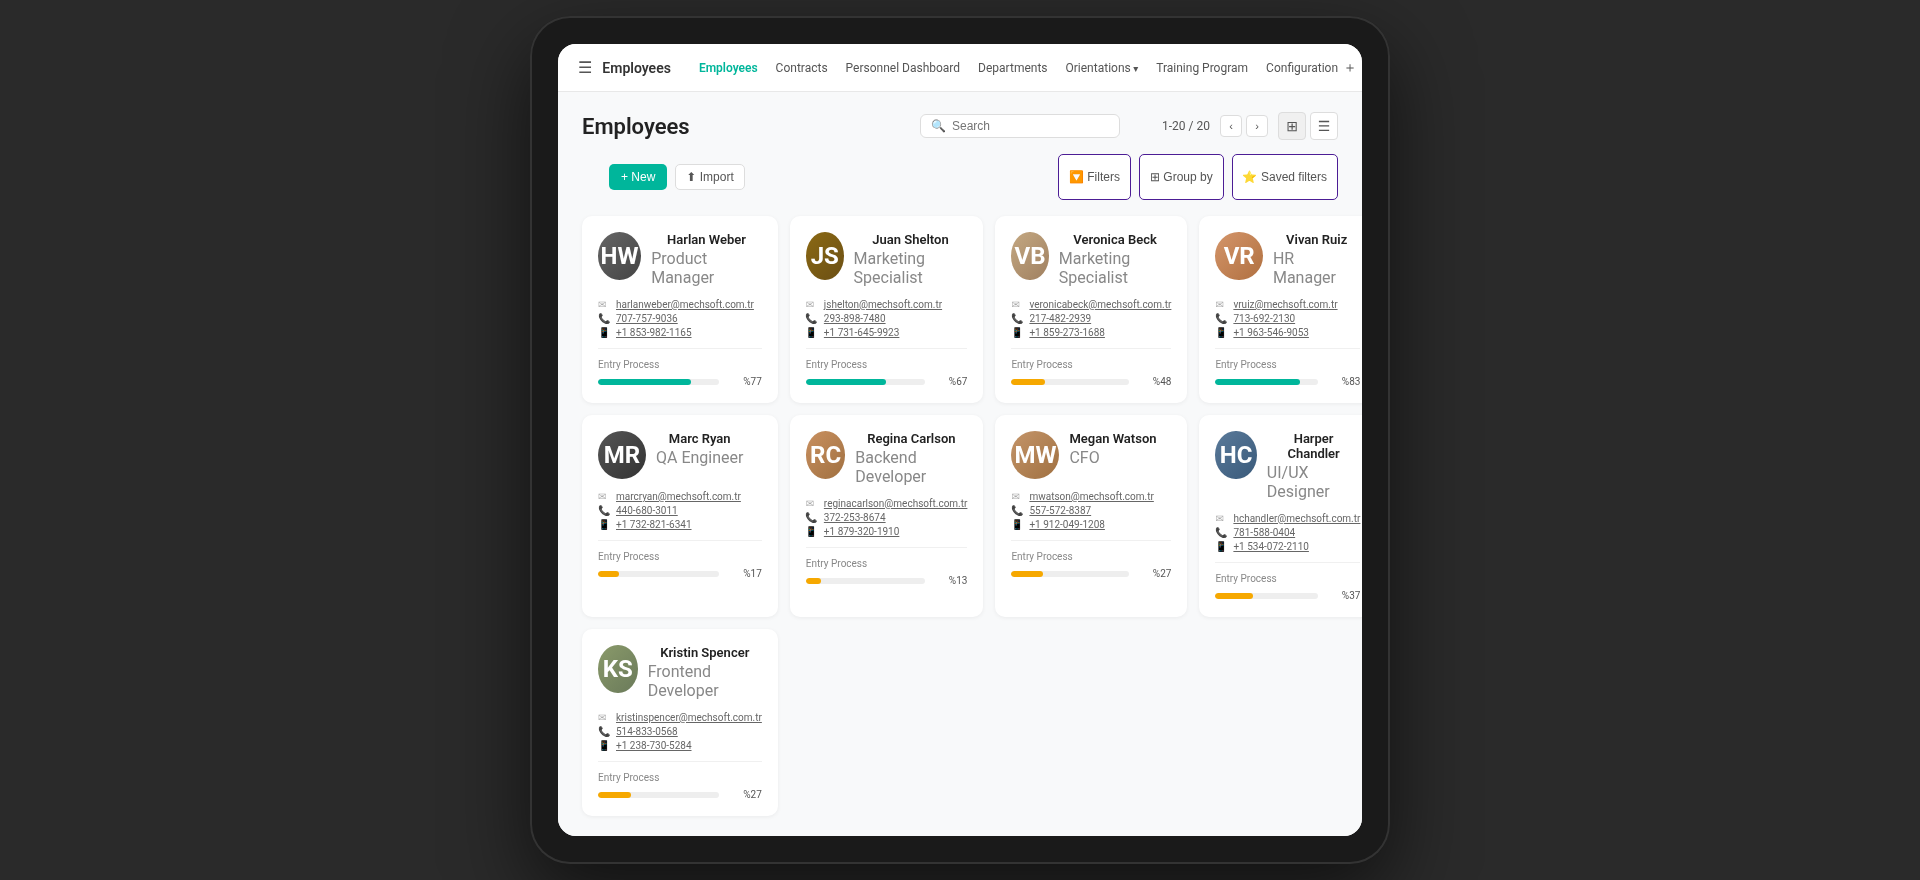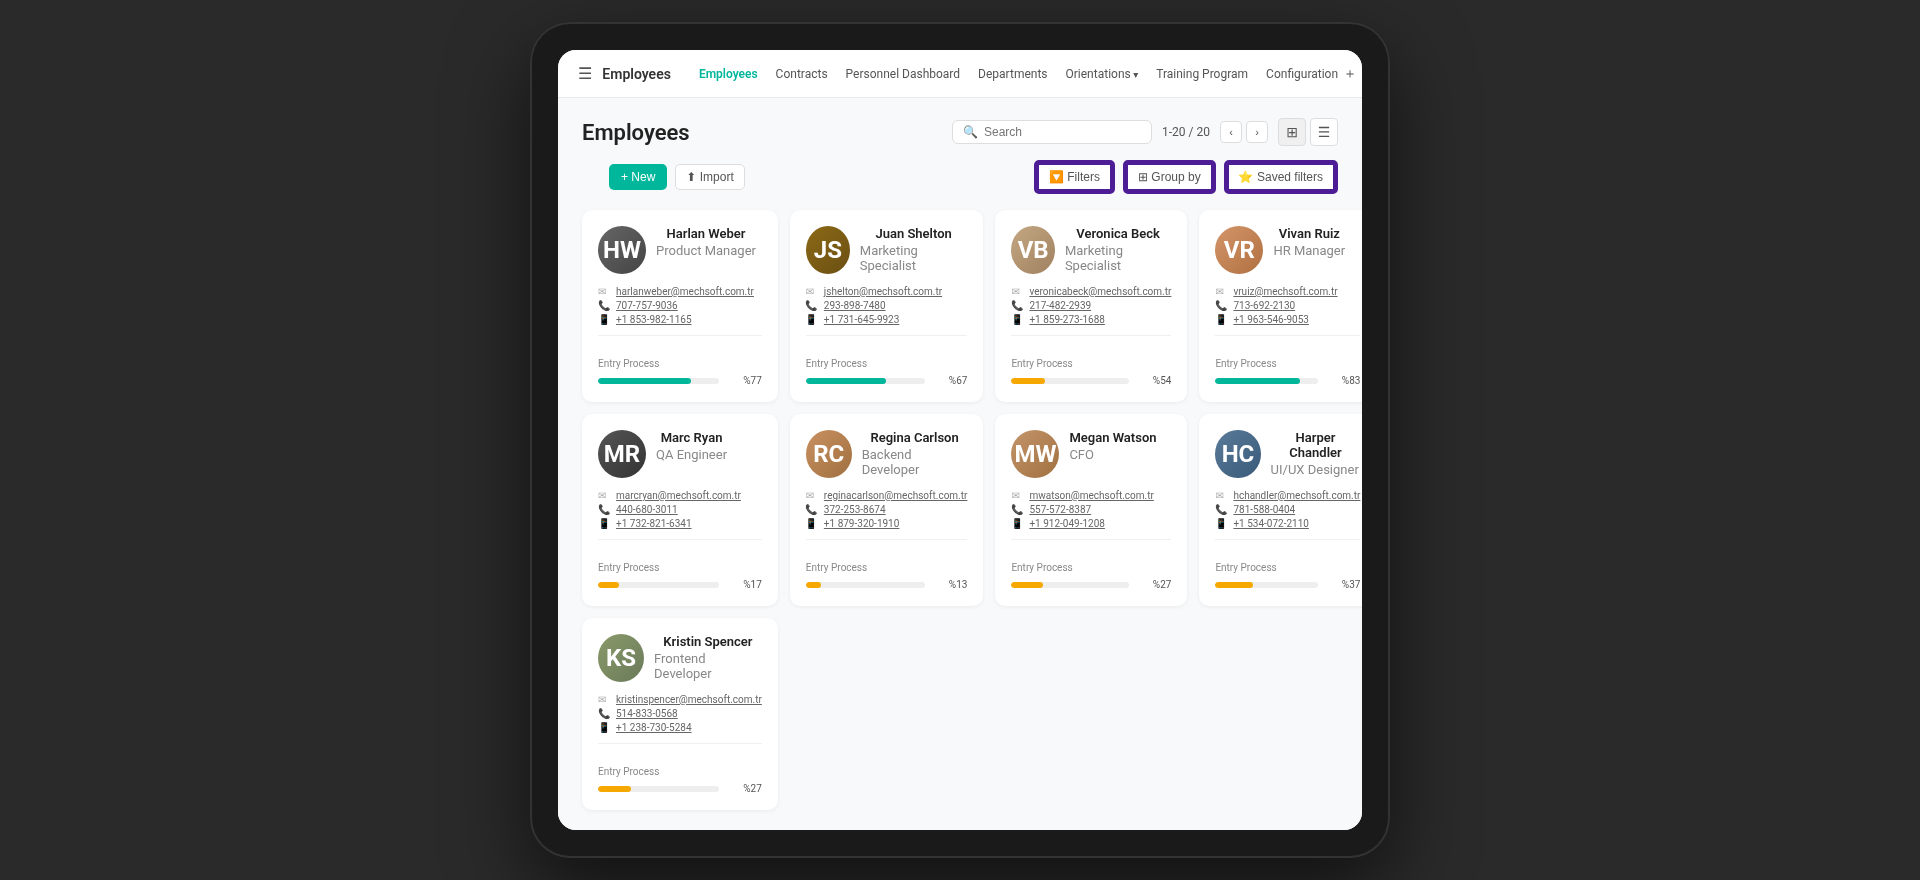--- a/index.html
+++ b/index.html
@@ -117,20 +117,21 @@
       outline: none;
       font-size: 12px;
       color: #999;
       width: 100%;
       background: transparent;
     }
     .pagination-info {
       font-size: 12px;
       color: #555;
       white-space: nowrap;
+      margin-left: 32px;
     }
     .pagination-btns {
       display: flex;
       gap: 4px;
     }
     .pagination-btn {
       width: 22px;
       height: 22px;
       border: 1px solid #ddd;
       background: #fff;
@@ -199,23 +200,23 @@
       align-items: center;
       gap: 4px;
     }
     .toolbar-right {
       display: flex;
       align-items: center;
       gap: 8px;
     }
     .filter-btn {
       background: #fff;
-      border: 5px solid #4c1d95;
+      border: 1px solid #4c1d95;
       border-radius: 5px;
-      padding: 5px 10px;
+      padding: 15px 10px;
       font-size: 12px;
       color: #555;
       cursor: pointer;
       display: flex;
       align-items: center;
       gap: 4px;
     }
     
     .cards-grid {
       display: grid;
@@ -236,21 +237,21 @@
     }
     .employee-info {}
     .employee-name {
       font-size: 13px;
       font-weight: 600;
       color: #222;
       margin-bottom: 2px;
       text-align: center;
     }
     .employee-title {
-      font-size: 13px;
+      font-size: 16px;
       color: #888;
     }
     .contact-info {
       margin-bottom: 10px;
     }
     .contact-row {
       display: flex;
       align-items: center;
       gap: 6px;
       margin-bottom: 3px;
@@ -261,21 +262,21 @@
       font-size: 10px;
       flex-shrink: 0;
     }
     .contact-text {
       font-size: 10px;
       color: #666;
       text-decoration: underline;
     }
     .entry-section {
       border-top: 1px solid #f0f0f0;
-      padding-top: 22px;
+      padding-top: 10px;
     }
     .entry-label {
       font-size: 10px;
       color: #888;
       margin-bottom: 6px;
     }
     .progress-row {
       display: flex;
       align-items: center;
       gap: 24px;
@@ -463,21 +464,21 @@
         <span class="contact-icon">📱</span>
         <span class="contact-text">+1 859-273-1688</span>
       </div>
     </div>
     <div class="entry-section">
       <div class="entry-label">Entry Process</div>
       <div class="progress-row">
         <div class="progress-bar-bg">
           <div class="progress-bar-fill" style="width:29%; background-color:#f6a800;"></div>
         </div>
-        <span class="progress-pct">%54</span>
+        <span class="progress-pct">%48</span>
       </div>
     </div>
   </div>
           <div class="employee-card">
     <div class="card-top">
       <div class="av-face av-vivan">VR</div>
       <div class="employee-info">
         <div class="employee-name">Vivan Ruiz</div>
         <div class="employee-title">HR Manager</div>
       </div>

